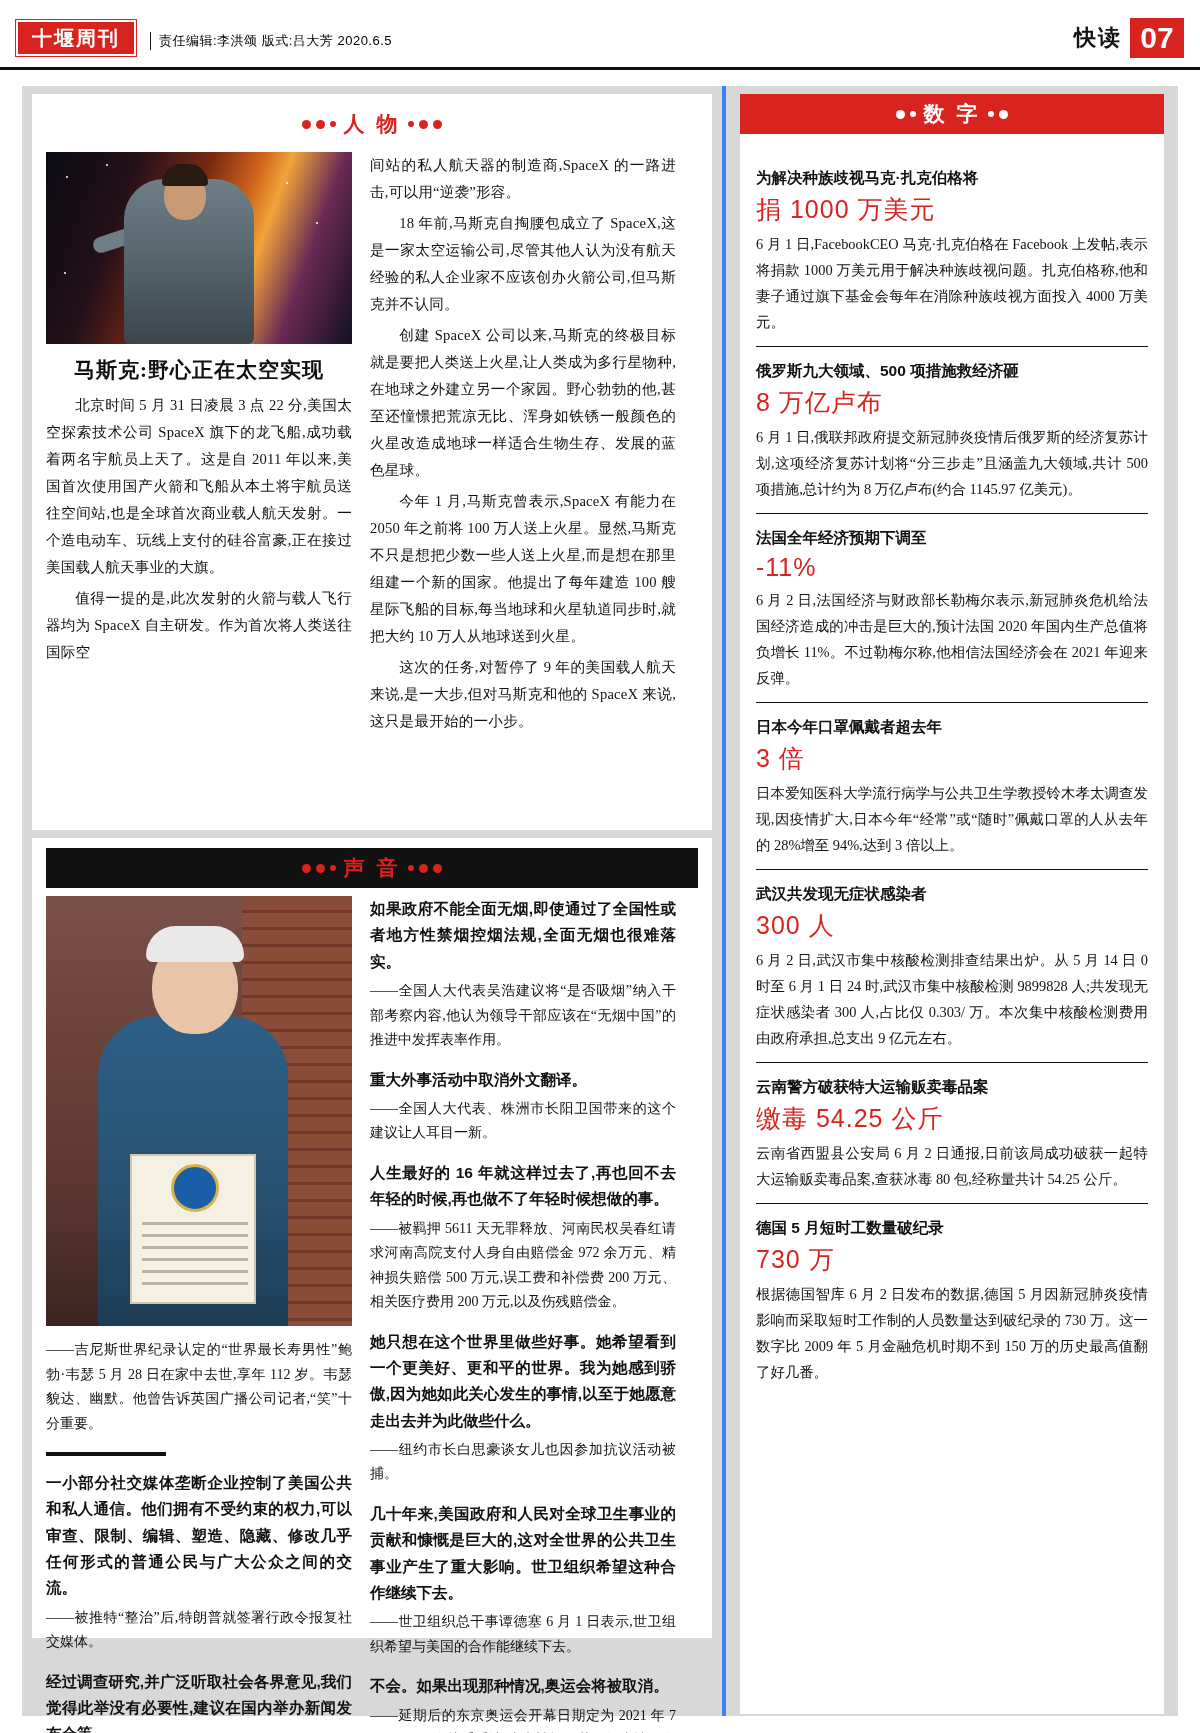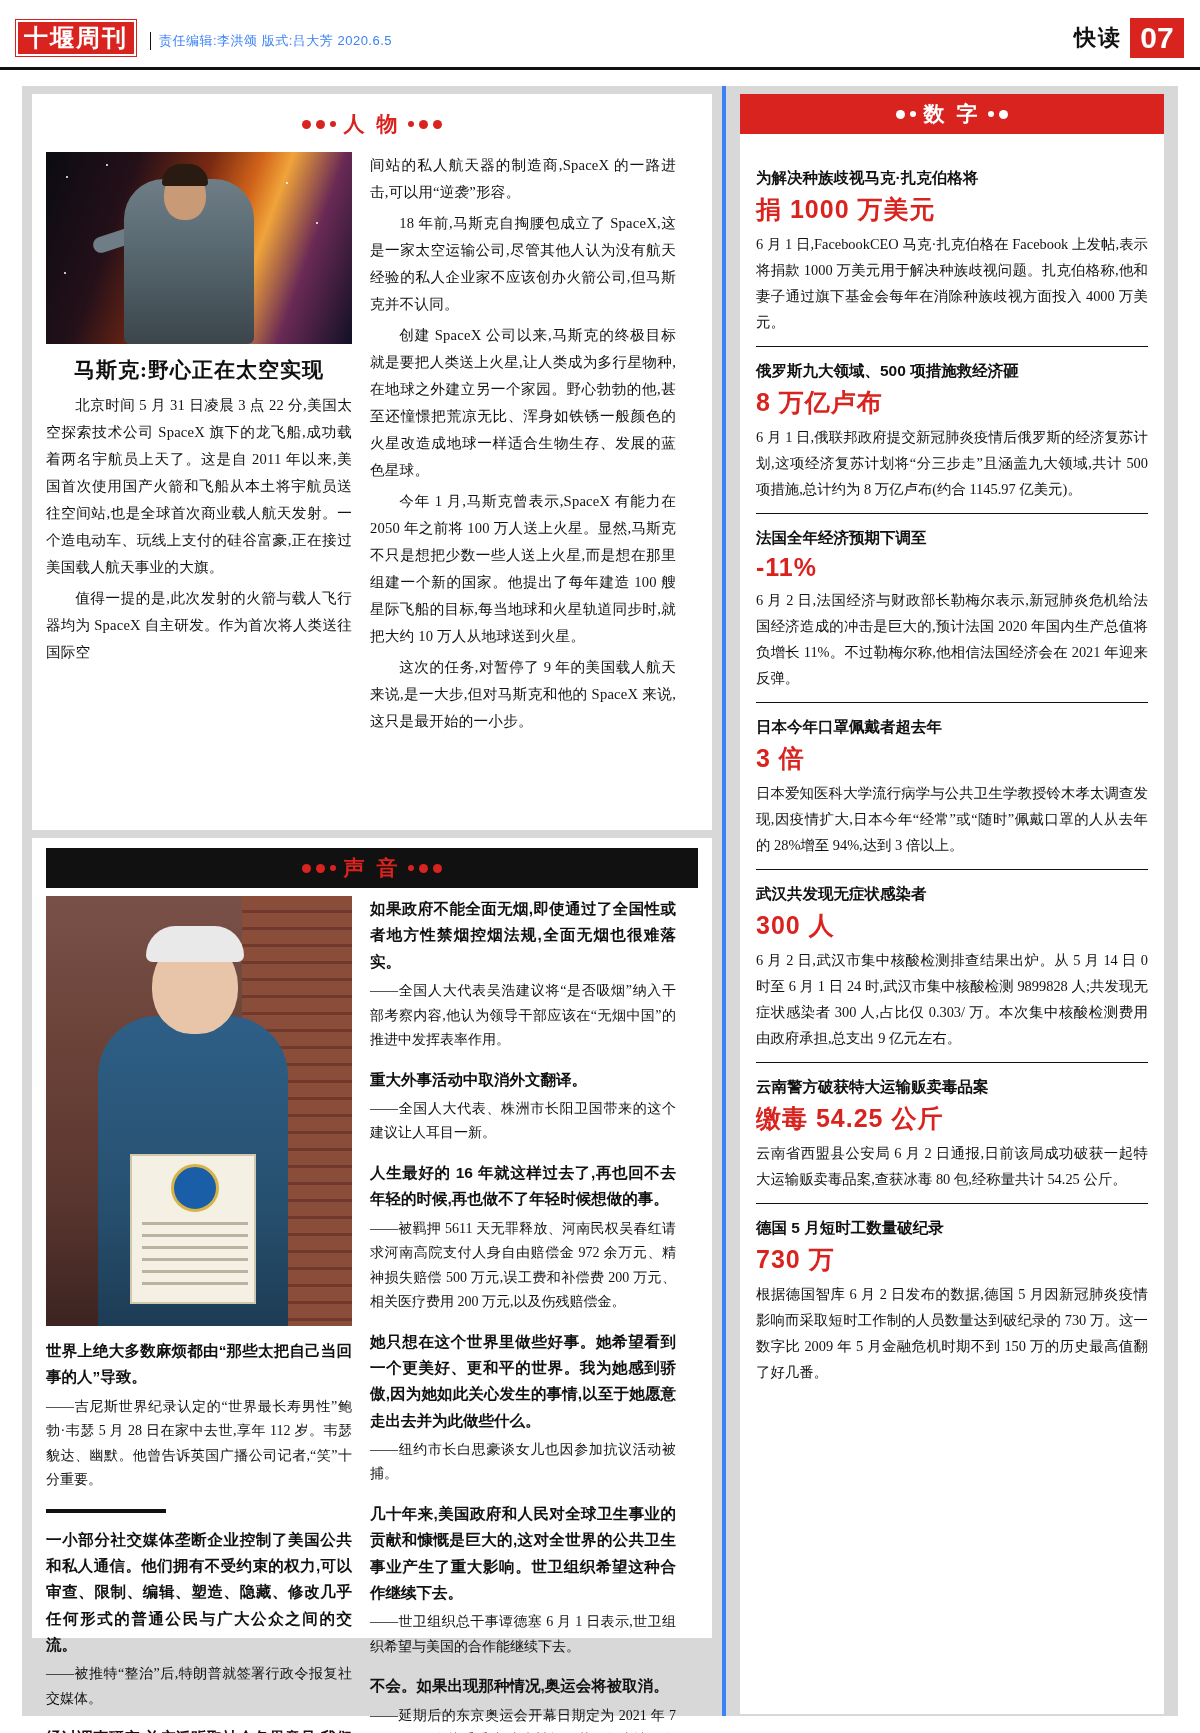--- a/index.html
+++ b/index.html
@@ -18,31 +18,31 @@
     position: absolute; left: 0; top: 0; width: 1200px; height: 70px;
     border-bottom: 3px solid #111;
   }
   .logo-box {
     position: absolute; left: 16px; top: 20px;
     width: 120px; height: 36px;
     background: #d9231f;
     color: #fff;
     font-family: "Liberation Sans", sans-serif;
     font-weight: bold;
-    font-size: 24px;
+    font-size: 20px;
     letter-spacing: 2px;
     display: flex; align-items: center; justify-content: center;
     border: 2px solid #fff;
     outline: 1px solid #d9231f;
   }
   .masthead-credits {
     position: absolute; left: 150px; top: 32px;
     font-size: 13px;
     font-family: "Liberation Sans", sans-serif;
-    color: #3b82f6;
+    color: #000000;
     border-left: 1px solid #111;
     padding-left: 8px;
     letter-spacing: 0.5px;
   }
   .masthead-right {
     position: absolute; right: 16px; top: 18px;
     display: flex; align-items: center; gap: 8px;
   }
   .section-word {
     font-family: "Liberation Sans", sans-serif;
@@ -225,21 +225,21 @@
   .num-head {
     font-family: "Liberation Sans", sans-serif;
     font-weight: bold;
     font-size: 15.5px;
     line-height: 1.5;
     margin: 0 0 4px 0;
   }
   .num-value {
     color: #d9231f;
     font-family: "Liberation Sans", sans-serif;
-    font-weight: bold;
+    font-weight: normal;
     font-size: 25px;
     margin: 2px 0 6px 0;
     letter-spacing: 1px;
   }
   .num-body {
     font-size: 14.4px;
     line-height: 1.8;
     margin: 0;
     text-align: justify;
   }
@@ -330,21 +330,20 @@
               <div class="ln" style="top:66px"></div>
               <div class="ln" style="top:78px"></div>
               <div class="ln" style="top:90px"></div>
               <div class="ln" style="top:102px"></div>
               <div class="ln" style="top:114px"></div>
               <div class="ln" style="top:126px"></div>
             </div>
           </div>
 
           <div class="quote-block" style="margin-top:12px;">
-            <p class="quote-text">世界上绝大多数麻烦都由“那些太把自己当回事的人”导致。</p>
             <p class="quote-src">——吉尼斯世界纪录认定的“世界最长寿男性”鲍勃·韦瑟 5 月 28 日在家中去世,享年 112 岁。韦瑟貌达、幽默。他曾告诉英国广播公司记者,“笑”十分重要。</p>
           </div>
 
           <div class="rule-short"></div>
 
           <div class="quote-block">
             <p class="quote-text">一小部分社交媒体垄断企业控制了美国公共和私人通信。他们拥有不受约束的权力,可以审查、限制、编辑、塑造、隐藏、修改几乎任何形式的普通公民与广大公众之间的交流。</p>
             <p class="quote-src">——被推特“整治”后,特朗普就签署行政令报复社交媒体。</p>
           </div>
 

